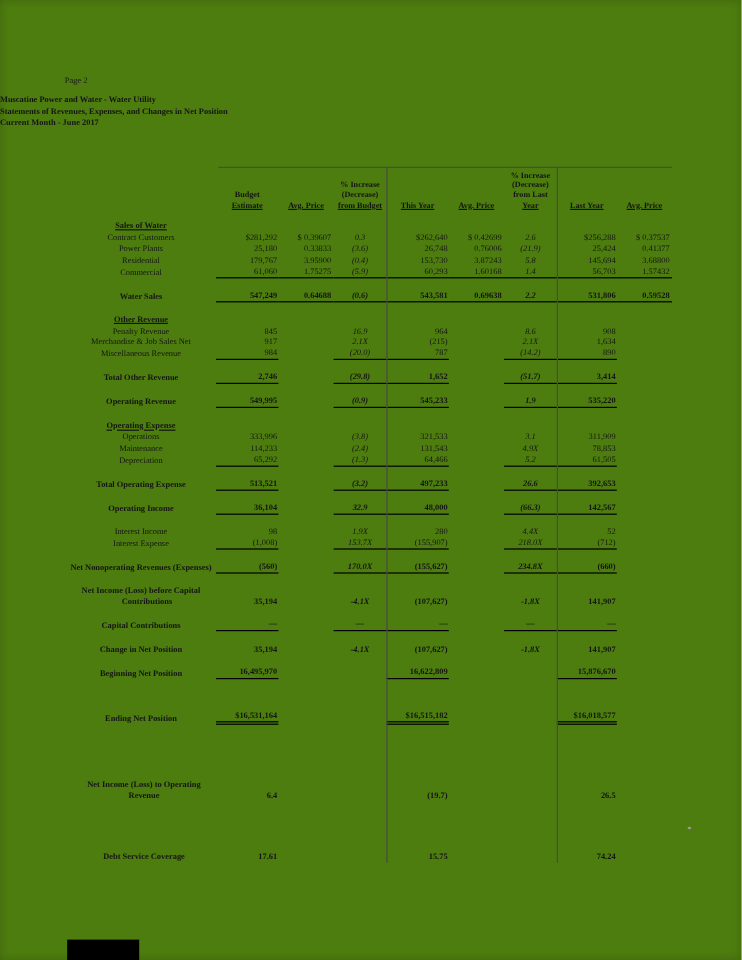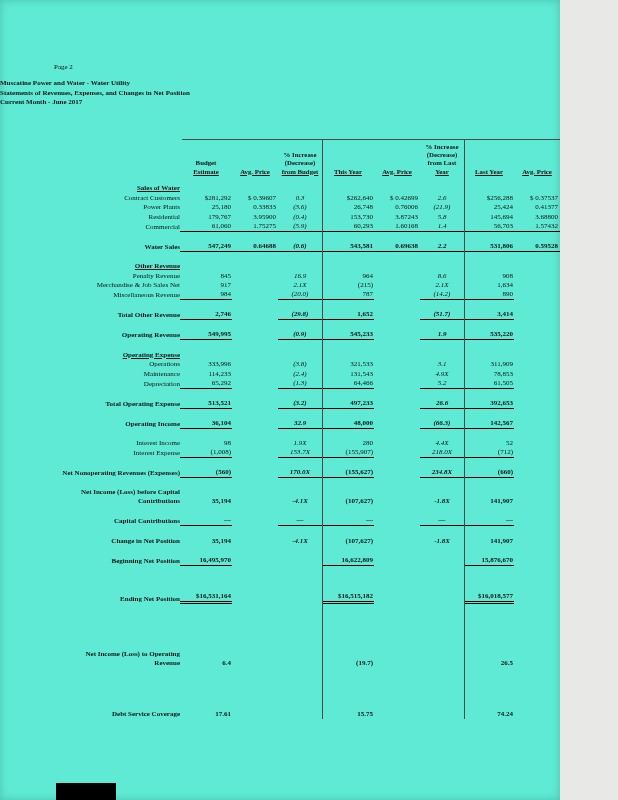--- a/index.html
+++ b/index.html
@@ -1,34 +1,34 @@
 <!DOCTYPE html>
 <html><head>
 <meta charset="utf-8">
 <style>
   html,body{margin:0;padding:0;background:#e8e8e6;}
   .page{
-    position:relative;width:560px;height:800px;background:#5eead4;overflow:hidden;
+    position:relative;width:618px;height:800px;background:#4d7c0f;overflow:hidden;
     font-family:"Liberation Serif","DejaVu Serif",serif;color:#141414;
     box-shadow:inset 0 0 8px rgba(0,0,0,0.18);
   }
   .page-num{position:absolute;top:63px;left:54px;font-size:7px;}
   .doc-header{position:absolute;top:79px;left:0;right:0;text-align:left;font-weight:bold;font-size:7px;line-height:9.5px;}
   .table{position:absolute;top:140px;left:55px;width:505px;}
   .top-rule{position:absolute;top:-1px;left:127px;right:0;height:1px;background:#4a4a4a;}
   .vline{position:absolute;top:-1px;bottom:0;width:1px;background:#4a4a4a;}
   .vl-left{left:267px;}
   .vl-right{left:409px;}
   .trow{display:grid;grid-template-columns:125px 52px 46px 44px 52px 46px 44px 50px 46px;align-items:end;min-height:9.5px;font-size:7px;line-height:9px;}
   .head{padding:3px 0 2px 0;}
   .hcell{display:flex;flex-direction:column;justify-content:flex-end;align-items:center;font-weight:bold;font-size:6.8px;line-height:8.2px;}
   .hl-ul{text-decoration:underline;text-underline-offset:1px;}
   .tbody{margin-top:6px;}
   .sp{height:10px;}
-  .lbl{text-align:right;}
+  .lbl{text-align:center;}
   .section{font-weight:bold;text-decoration:underline;text-underline-offset:1px;}
   .indent{padding-left:5px;margin-top:32px;}
   .l2{padding-left:10px;}
   .b{font-weight:bold;}
   .vc{white-space:nowrap;}
   .amt{text-align:right;padding-right:1px;}
   .price{text-align:right;padding-right:2px;}
   .pct{text-align:center;font-style:italic;}
   .ul{border-bottom:1px solid #000;}
   .dul{border-bottom:3px double #000;margin-top:16px;}

